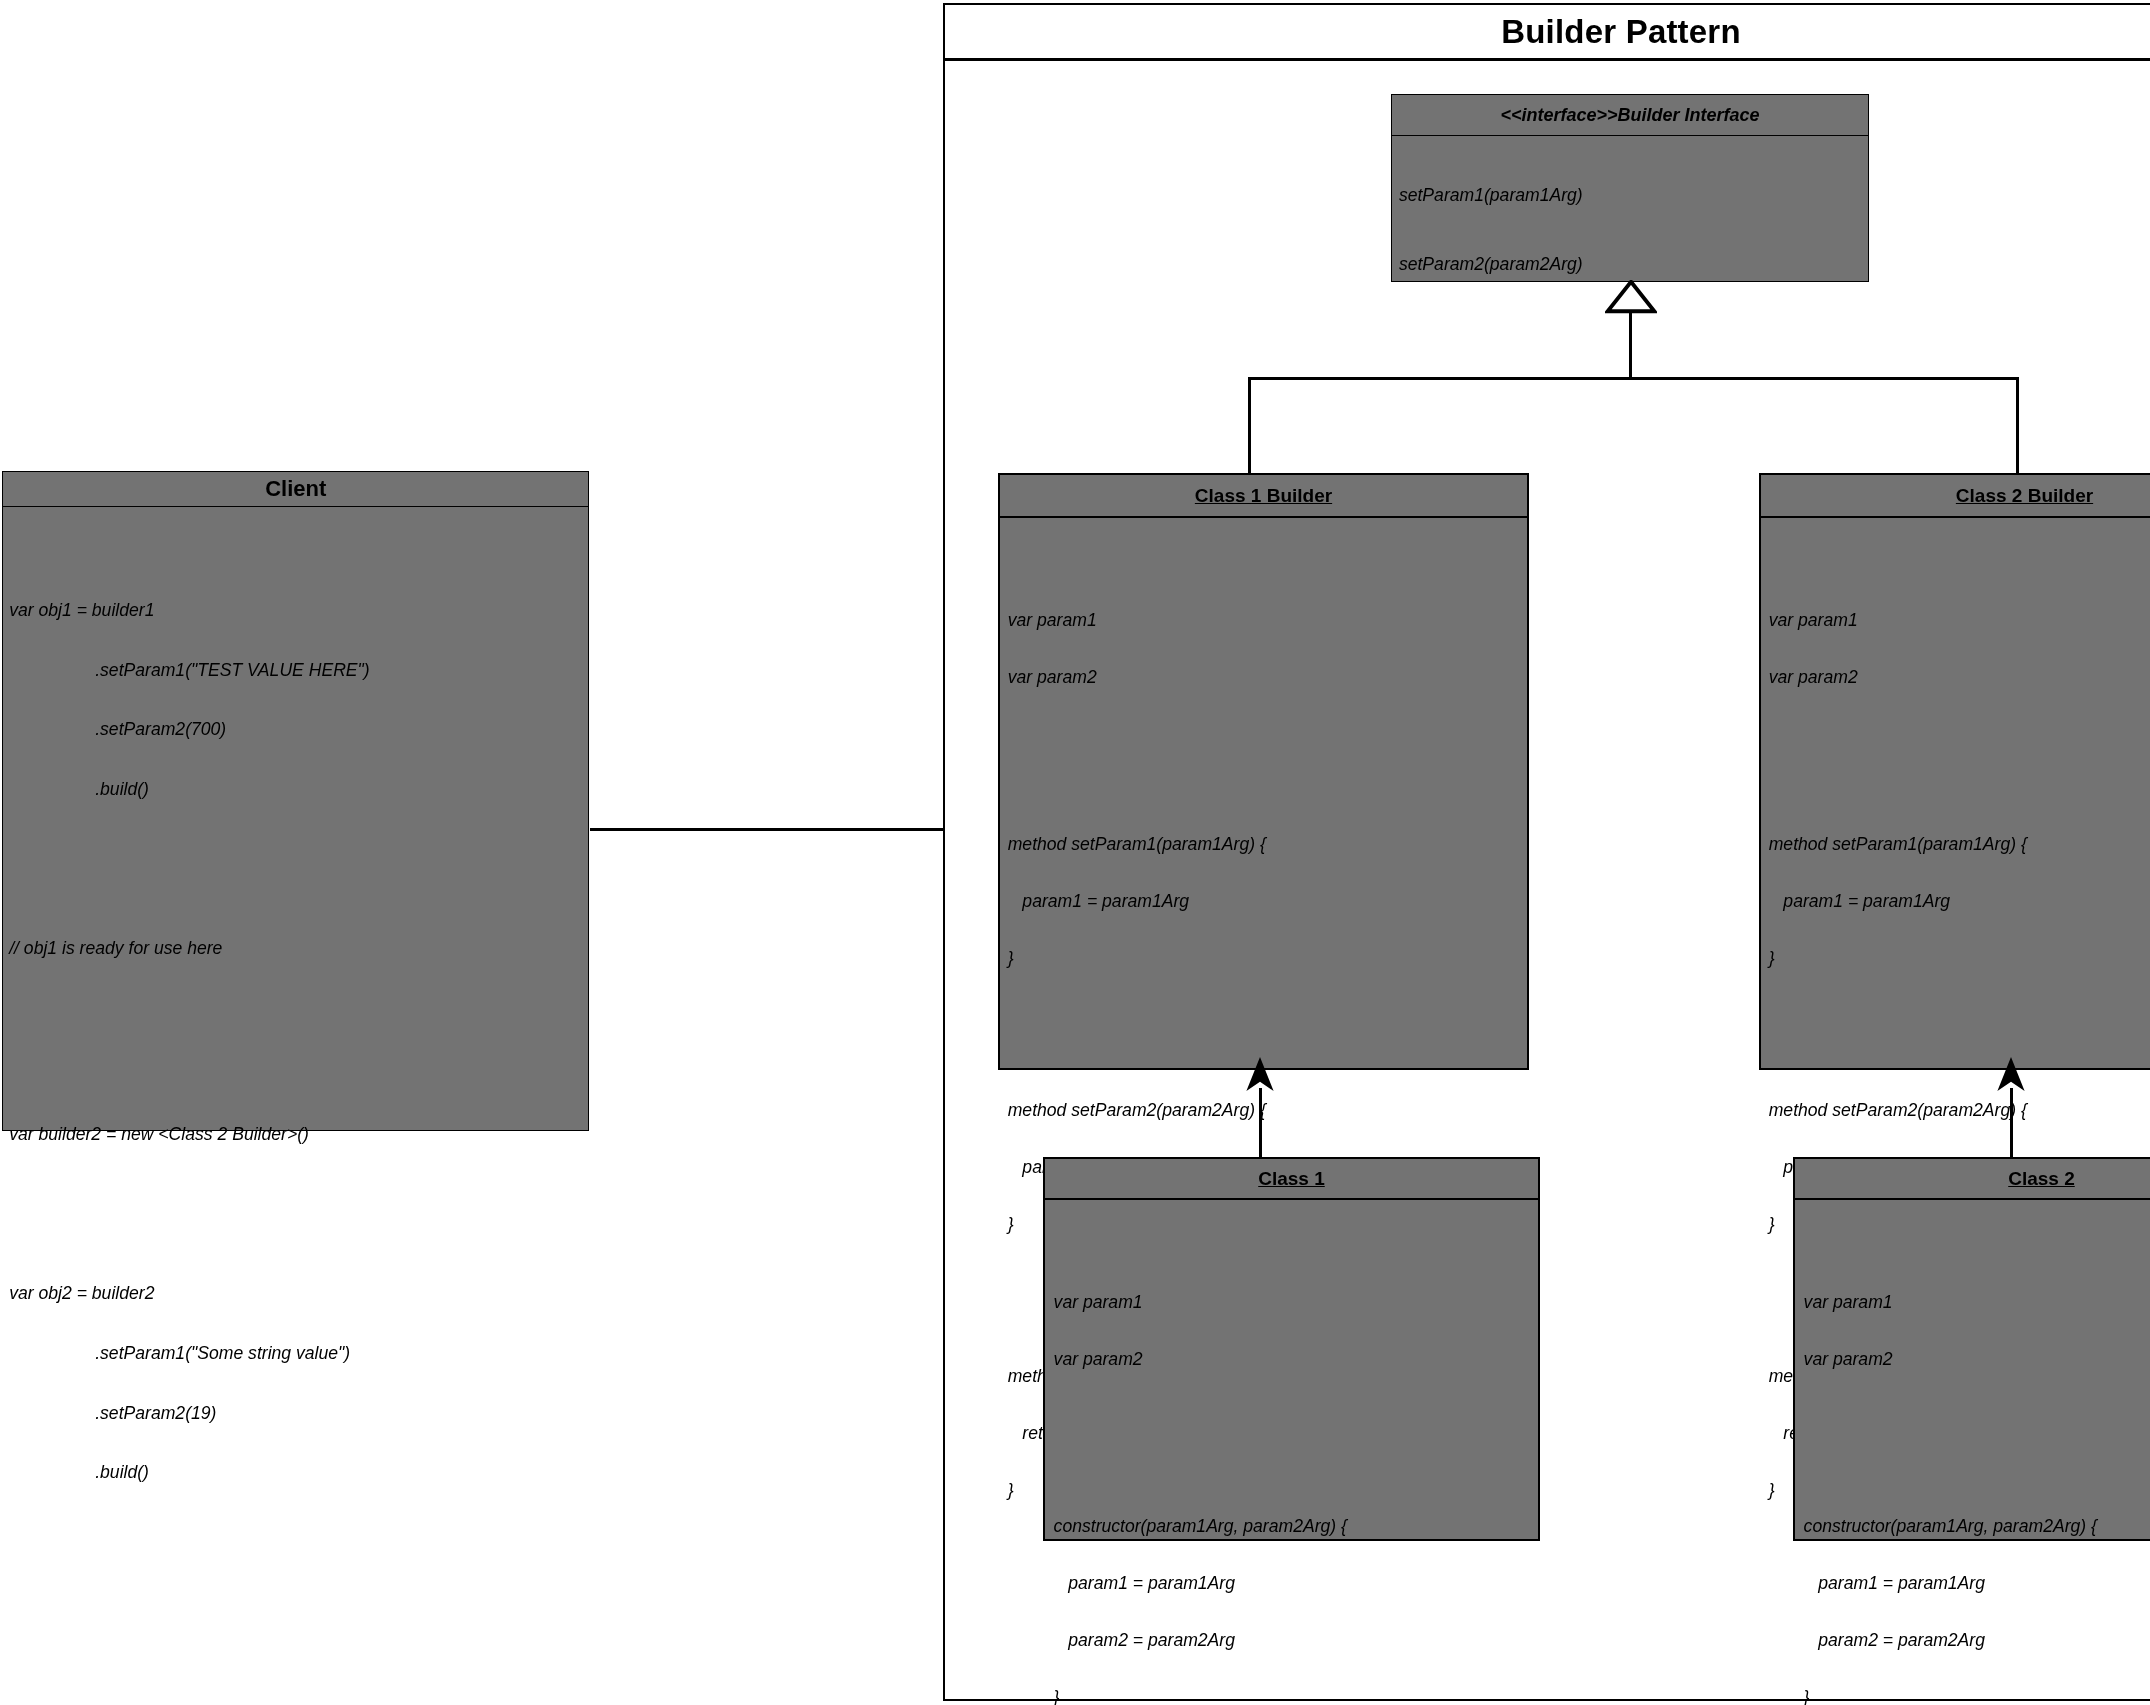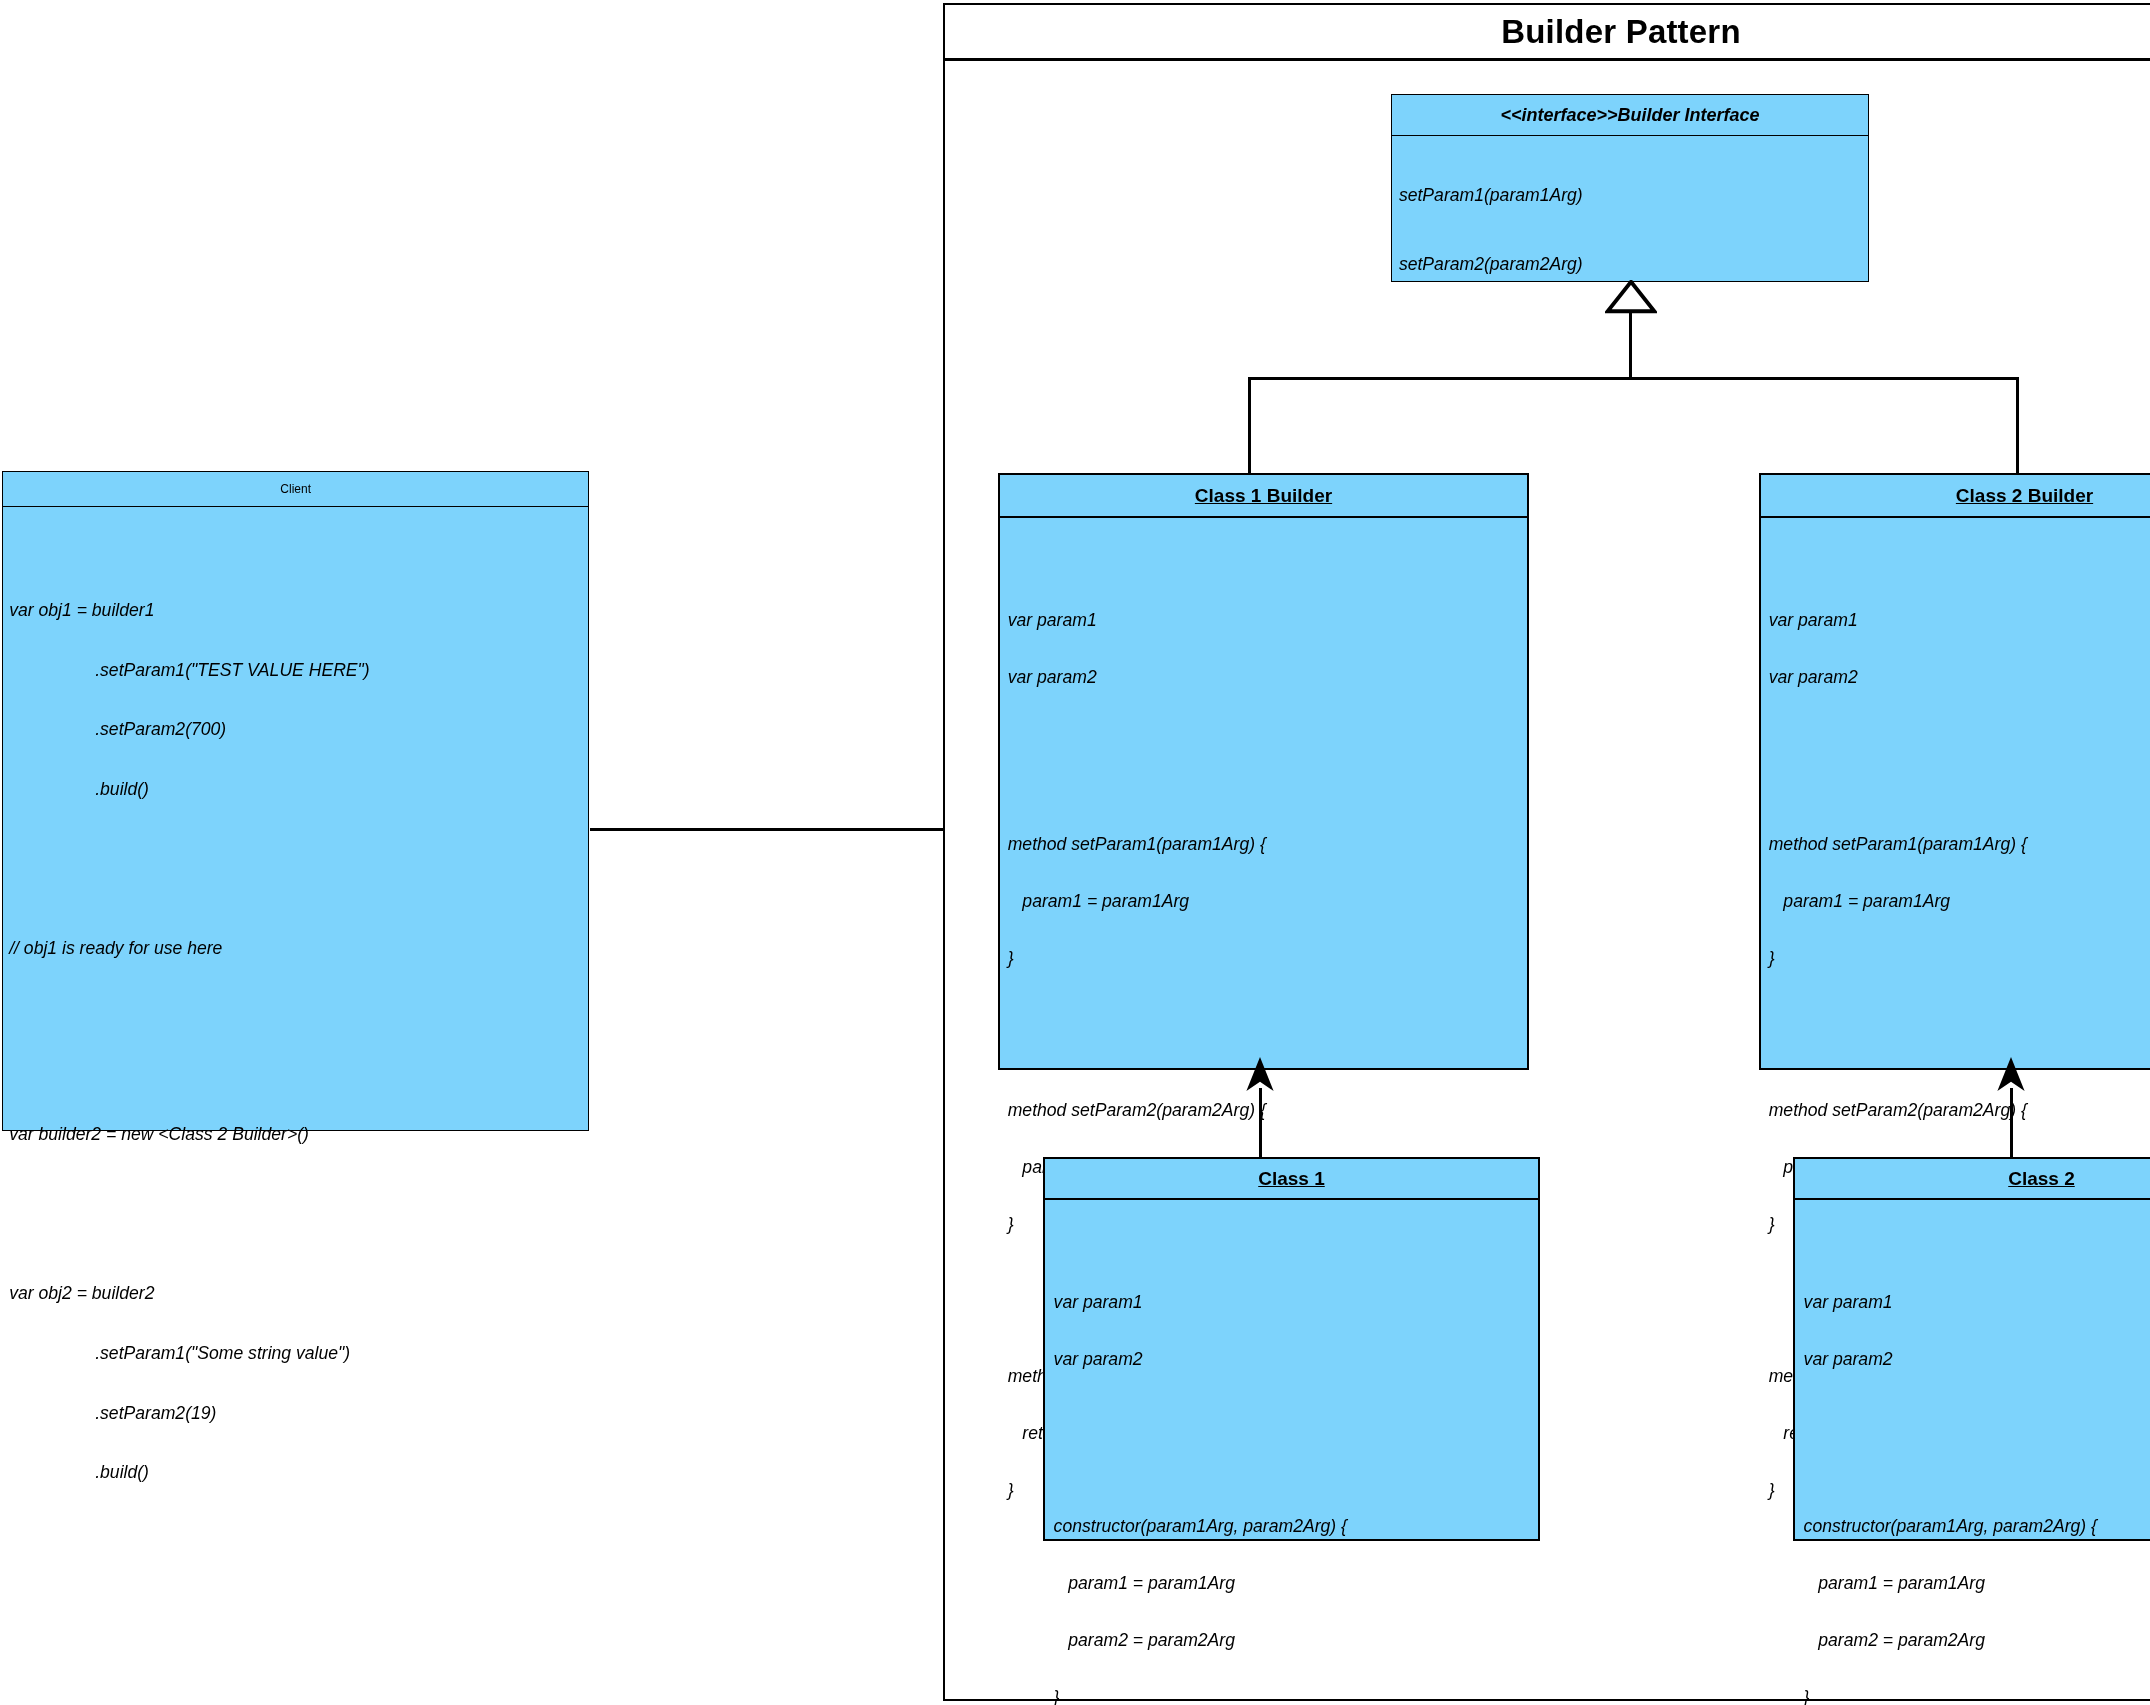--- a/index.html
+++ b/index.html
@@ -11,21 +11,21 @@
     position: relative;
     width: 2303px;
     height: 1705px;
     background: #ffffff;
     overflow: hidden;
   }
 
   
   .uml-box {
     position: absolute;
-    background: #7dd3fc;
+    background: #737373;
     border: 2.2px solid #000000;
   }
   .uml-header {
     border-bottom: 2.2px solid #000000;
     display: flex;
     align-items: center;
     justify-content: center;
     text-align: center;
     color: #000000;
   }
@@ -117,22 +117,22 @@
   .product-box .blk { margin-bottom: 19px; }
 
   
   #client-box {
     left: 2.2px; top: 471px;
     width: 587px; height: 660px;
     border-width: 1.7px;
   }
   #client-box .uml-header {
     height: 35px;
-    font-size: 12px;
-    font-weight: normal;
+    font-size: 22px;
+    font-weight: bold;
     border-bottom-width: 1.7px;
   }
   #client-box .uml-body {
     padding: 14.6px 0 0 6px;
     font-size: 17.6px;
     line-height: 1.13;
   }
   #client-box .blk { margin-bottom: 20px; }
   .indent { display: inline-block; width: 86px; }
 

